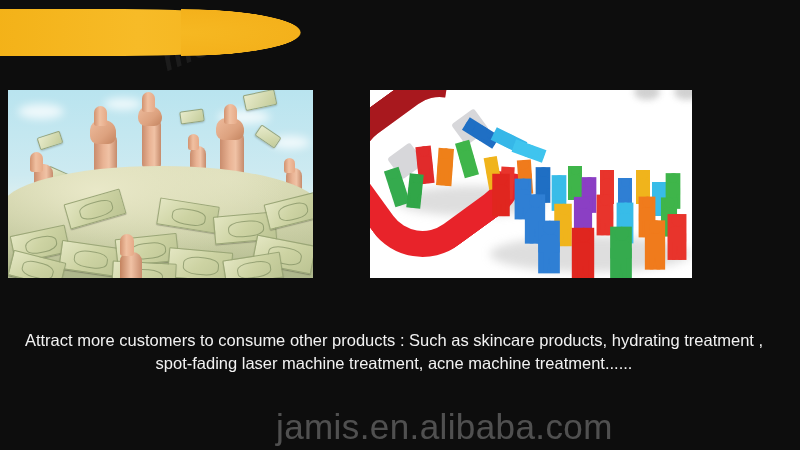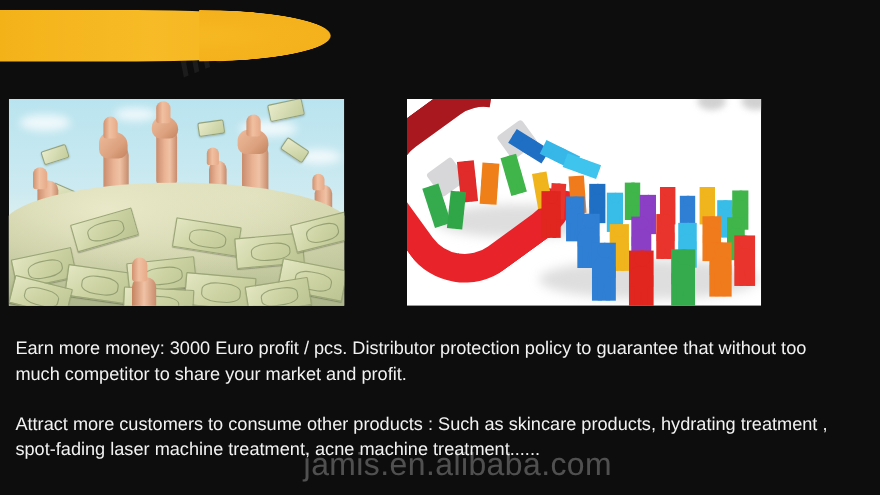--- a/index.html
+++ b/index.html
@@ -244,30 +244,31 @@
     color: #f2f2f2;
     font-family: "Liberation Sans", sans-serif;
     font-size: 16.5px;
     line-height: 23px;
   }
   .copy p {
     margin: 0;
   }
   .copy p.second {
     margin-top: 23px;
+    text-align: center;
   }
 
   
   .site-watermark {
     position: absolute;
     left: 276px;
     top: 407px;
     z-index: 6;
     font-family: "Liberation Sans", sans-serif;
-    font-size: 29px;
+    font-size: 35px;
     color: rgba(235,235,235,0.30);
     letter-spacing: 0.4px;
     white-space: nowrap;
     pointer-events: none;
   }
 </style>
 </head>
 <body>
 
 <div class="slide">
@@ -481,19 +482,18 @@
         <span class="head"></span>
         <span class="body"></span>
       </div>
     <div class="person" style="left:300px; top:130px; background:#e8342c; transform:scale(1.35);">
         <span class="head"></span>
         <span class="body"></span>
       </div>
   </div>
 
   <div class="copy">
-    <p>Earn more money: 3000 Euro profit / pcs.  Distributor protection policy to guarantee that without too much competitor to share your market and profit.</p>
     <p class="second">Attract more customers to consume other products : Such as skincare products, hydrating treatment , spot-fading laser machine treatment, acne machine treatment......</p>
   </div>
 
   <div class="site-watermark">jamis.en.alibaba.com</div>
 
 </div>
 
 </body></html>

